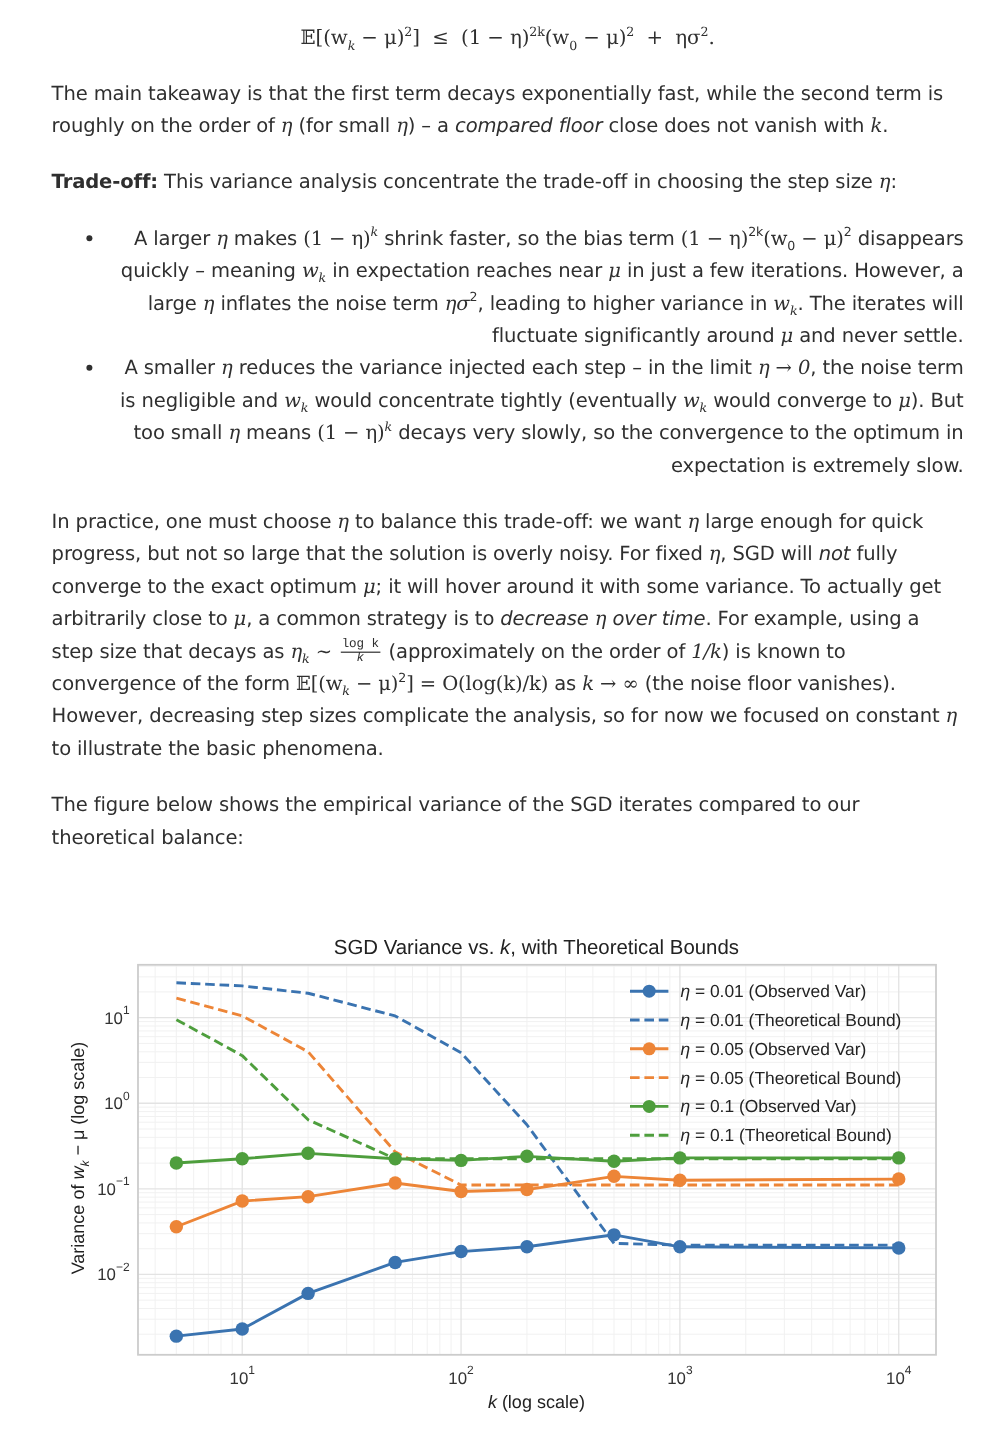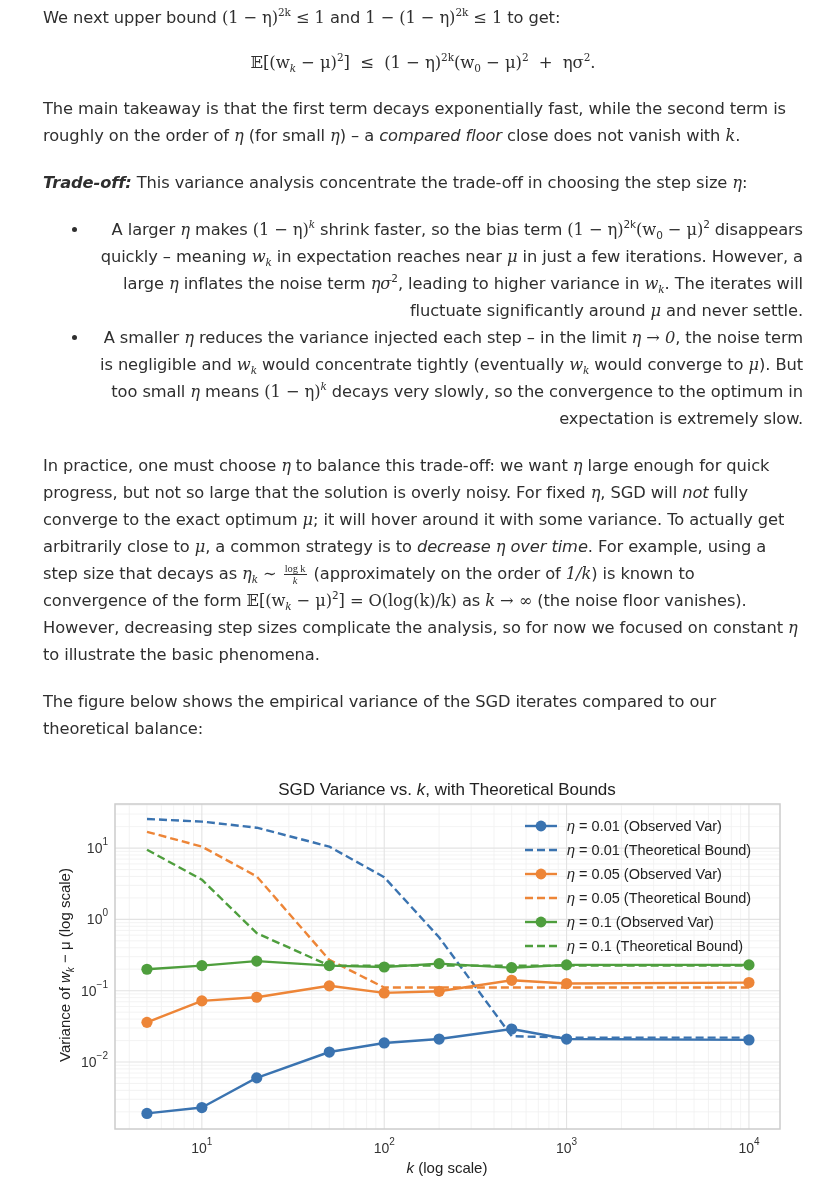--- a/index.html
+++ b/index.html
@@ -5,38 +5,35 @@
   html, body { margin: 0; padding: 0; background: #ffffff; }
   body { width: 838px; height: 1200px; overflow: hidden; position: relative;
          font-family: "DejaVu Sans", sans-serif; color: #2f2f2f; }
   .doc { position: absolute; left: 43px; top: 0; width: 760px; font-size: 16.3px; line-height: 27px; letter-spacing: -0.1px; }
   .p { margin: 0; }
   .m { font-family: "DejaVu Serif", serif; font-style: italic; }
   .mr { font-family: "DejaVu Serif", serif; }
   sup { font-size: 10.5px; line-height: 0; position: relative; top: -1px; }
   sub { font-size: 10.5px; line-height: 0; }
   .em { font-style: italic; }
-  .bold { font-weight: bold; font-style: italic; }
+  .bold { font-weight: bold; }
   .display { text-align: center; font-family: "DejaVu Serif", serif; font-size: 16.5px; margin: 18px 0 19px 0; }
   ul { margin: 0; padding-left: 46px; }
   li { margin: 0; padding-left: 0; text-align: right; }
-  .frac { display: inline-block; vertical-align: middle; text-align: center; font-family: Liberation Serif, serif; font-size: 10.5px; line-height: 11px; margin: 0 2px; }
+  .frac { display: inline-block; vertical-align: middle; text-align: center; font-family: Liberation Mono, monospace; font-size: 10.5px; line-height: 11px; margin: 0 2px; }
   .frac .num { display: block; border-bottom: 1px solid #2f2f2f; padding: 0 1px; }
   .frac .den { display: block; font-style: italic; }
   .chart-wrap { position: absolute; left: 0; top: 770px; width: 838px; height: 430px; }
   svg text { font-family: "Liberation Sans", sans-serif; }
 </style>
 </head>
 <body>
 
 <div class="doc">
 
-  <p class="p" style="margin-top:4px;">
-    <span>We next upper bound </span><span class="mr"><span>(1 − η)</span><sup>2k</sup><span> ≤ 1</span></span><span> and </span><span class="mr"><span>1 − (1 − η)</span><sup>2k</sup><span> ≤ 1</span></span><span> to get:</span>
-  </p>
 
   <div class="display">
     <span>𝔼[(w</span><sub class="m">k</sub><span> − μ)</span><sup>2</sup><span>]</span><span style="white-space:pre">  ≤  </span><span>(1 − η)</span><sup>2k</sup><span>(w</span><sub>0</sub><span> − μ)</span><sup>2</sup><span style="white-space:pre">  +  </span><span>ησ</span><sup>2</sup><span>.</span>
   </div>
 
   <p class="p">
     <span>The main takeaway is that the first term decays exponentially fast, while the second term is roughly on the order of </span><span class="m">η</span><span> (for small </span><span class="m">η</span><span>) – a </span><span class="em">compared floor</span><span> close does not vanish with </span><span class="m">k</span><span>.</span>
   </p>
 
   <p class="p" style="margin-top:20px;">

